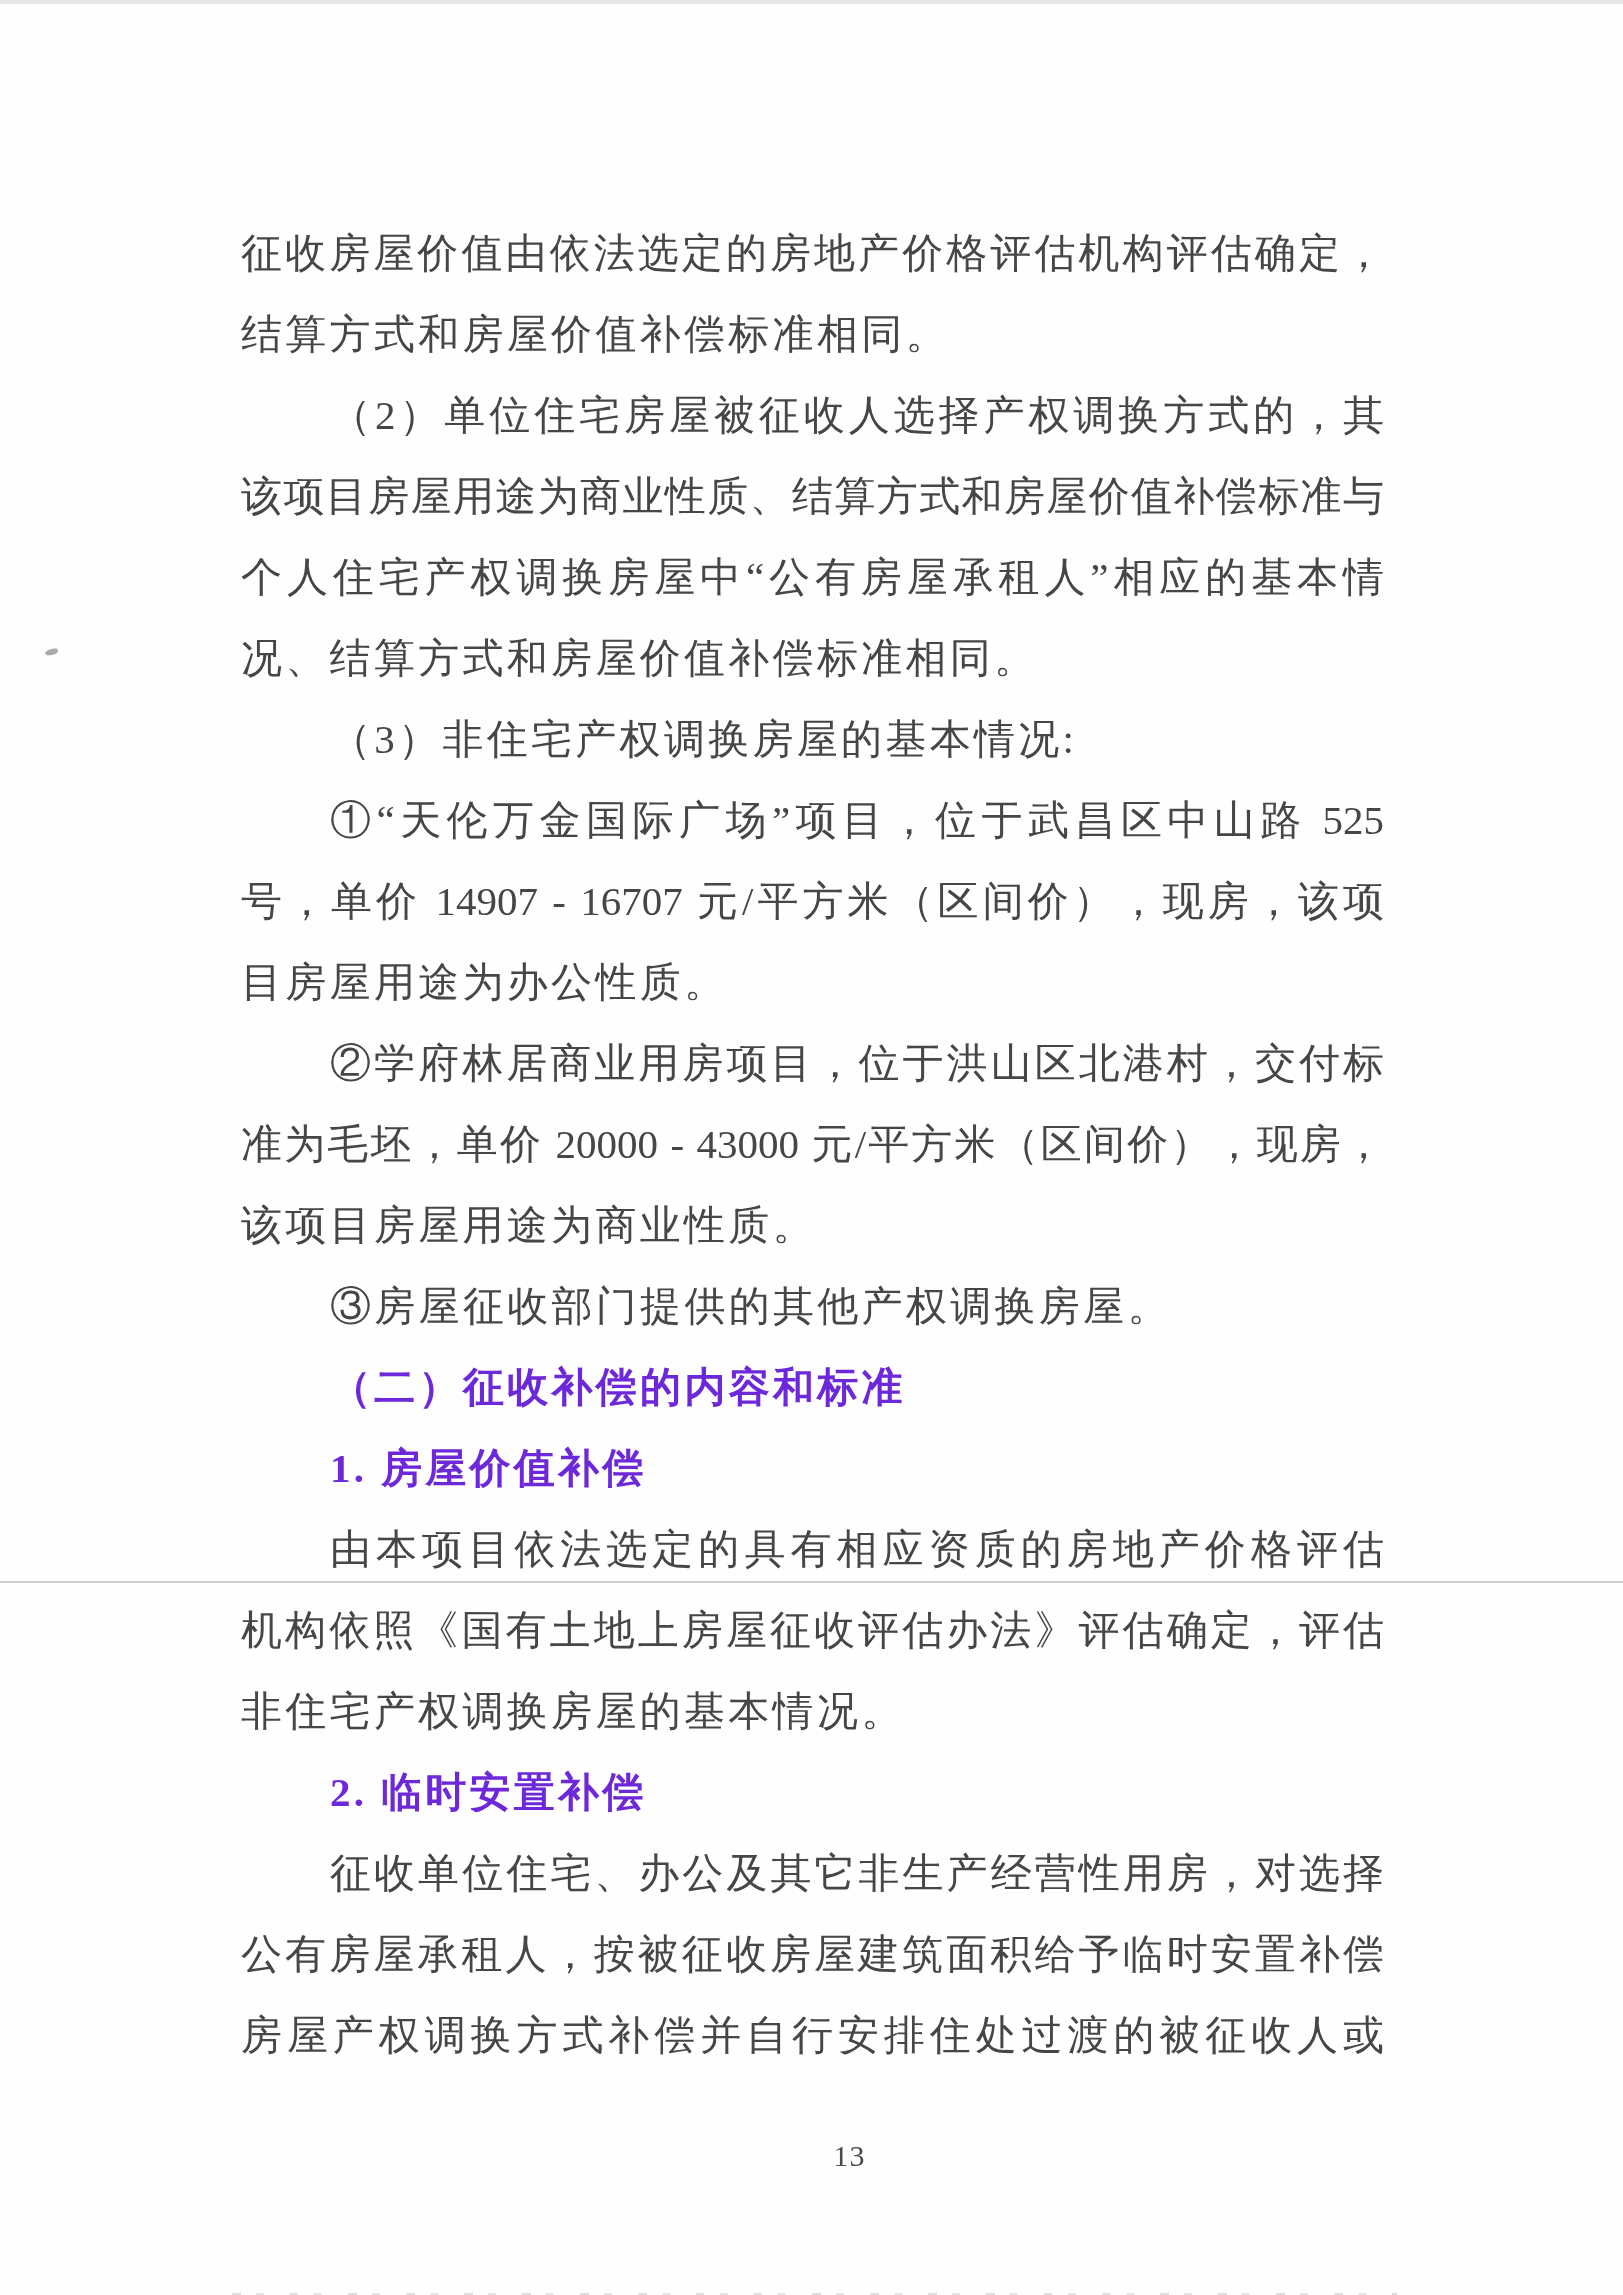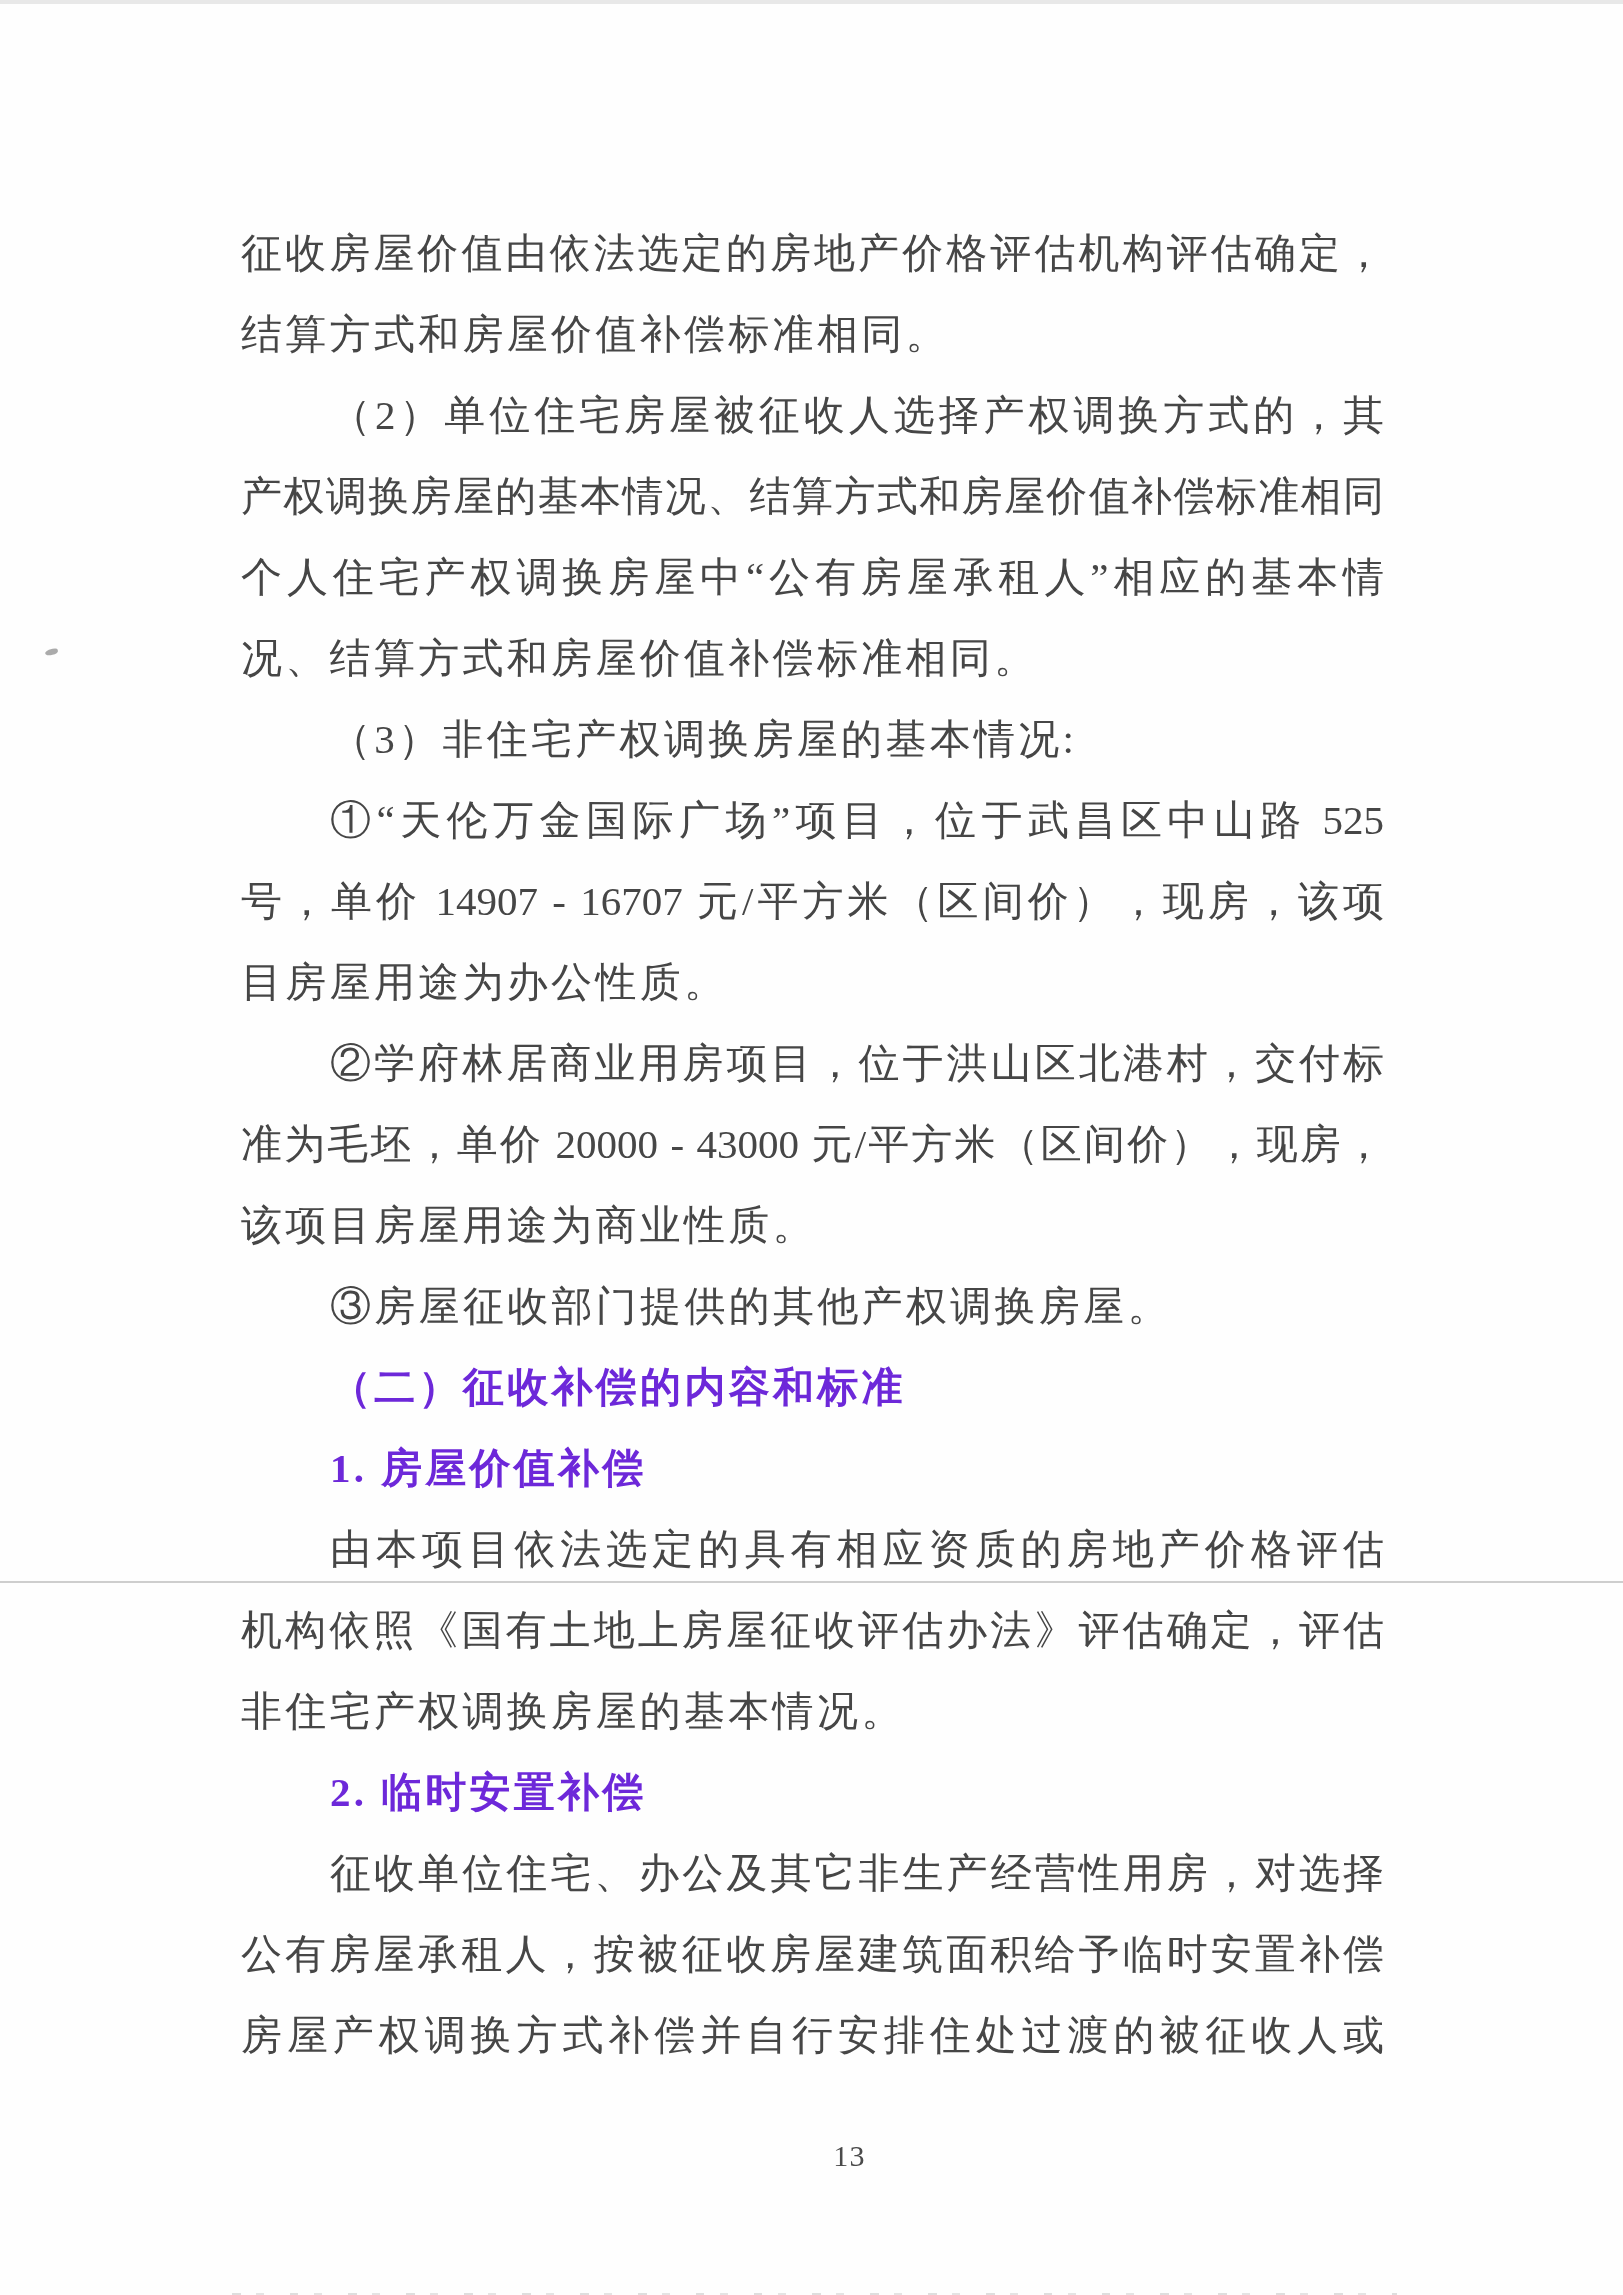--- a/index.html
+++ b/index.html
@@ -99,21 +99,21 @@
 </head>
 <body>
 
 <div class="page">
   <div class="scan-line"></div>
   <div class="speck"></div>
   <div class="body-text" id="doc-body">
       <div class="line justify">征收房屋价值由依法选定的房地产价格评估机构评估确定，</div>
       <div class="line short">结算方式和房屋价值补偿标准相同。</div>
       <div class="line justify indent">（2）单位住宅房屋被征收人选择产权调换方式的，其</div>
-      <div class="line justify">产权调换房屋的基本情况、结算方式和房屋价值补偿标准相同</div>
+      <div class="line justify">该项目房屋用途为商业性质、结算方式和房屋价值补偿标准与</div>
       <div class="line justify">个人住宅产权调换房屋中“公有房屋承租人”相应的基本情</div>
       <div class="line short">况、结算方式和房屋价值补偿标准相同。</div>
       <div class="line short indent">（3）非住宅产权调换房屋的基本情况:</div>
       <div class="line justify indent">①“天伦万金国际广场”项目，位于武昌区中山路 525</div>
       <div class="line justify">号，单价 14907 - 16707 元/平方米（区间价），现房，该项</div>
       <div class="line short">目房屋用途为办公性质。</div>
       <div class="line justify indent">②学府林居商业用房项目，位于洪山区北港村，交付标</div>
       <div class="line justify">准为毛坯，单价 20000 - 43000 元/平方米（区间价），现房，</div>
       <div class="line short">该项目房屋用途为商业性质。</div>
       <div class="line short indent">③房屋征收部门提供的其他产权调换房屋。</div>

